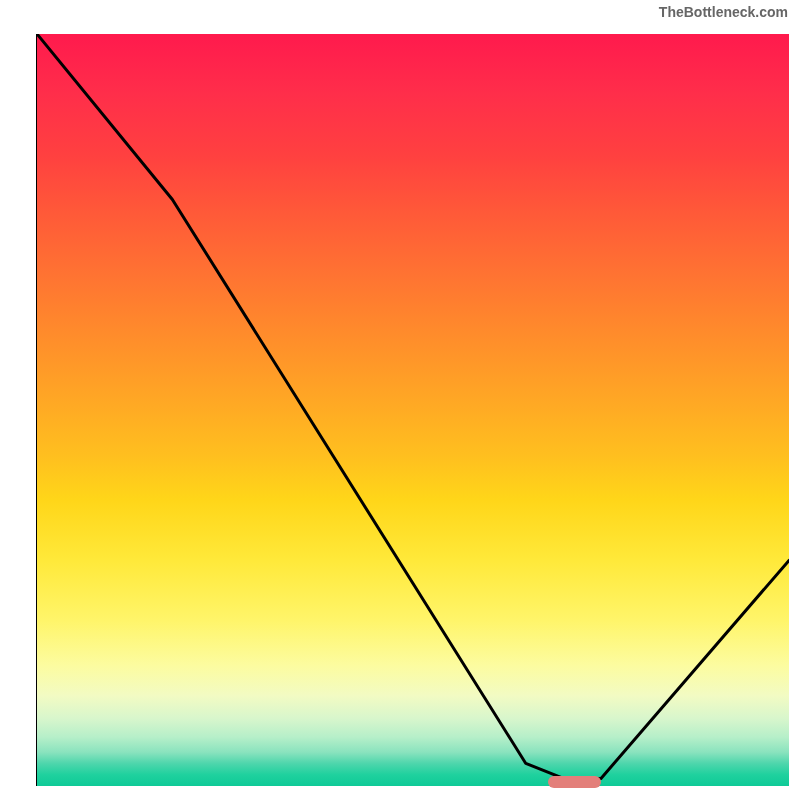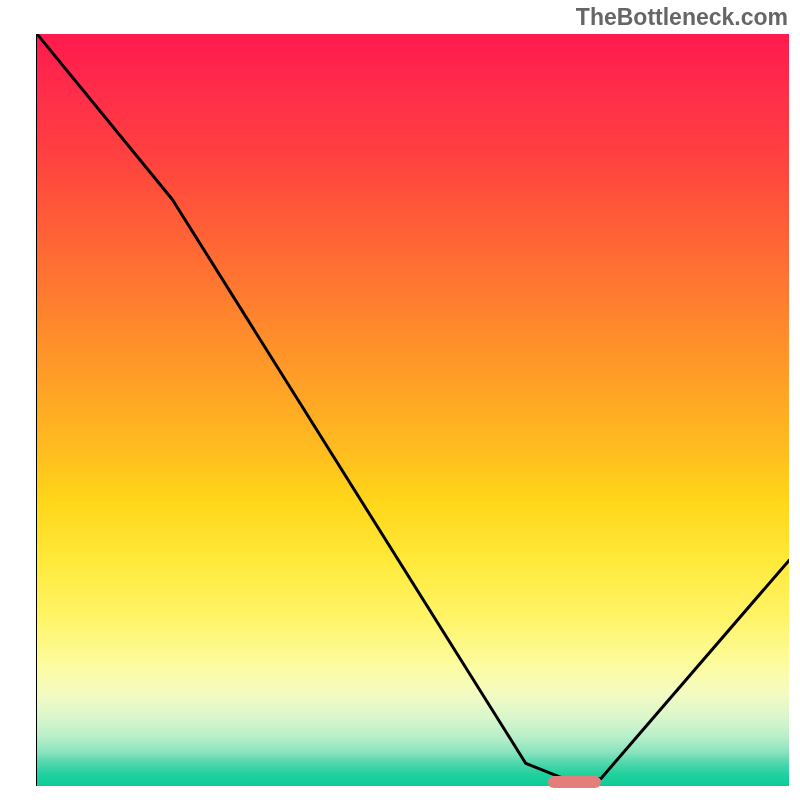--- a/index.html
+++ b/index.html
@@ -7,21 +7,21 @@
     width: 800px;
     height: 800px;
     background: #ffffff;
     font-family: Arial, sans-serif;
     position: relative;
   }
   .watermark {
     position: absolute;
     top: 4px;
     right: 12px;
-    font-size: 23px;
+    font-size: 14px;
     font-weight: bold;
     color: #666666;
     z-index: 10;
   }
   .chart-container {
     position: absolute;
     left: 37px;
     top: 34px;
     width: 752px;
     height: 752px;

